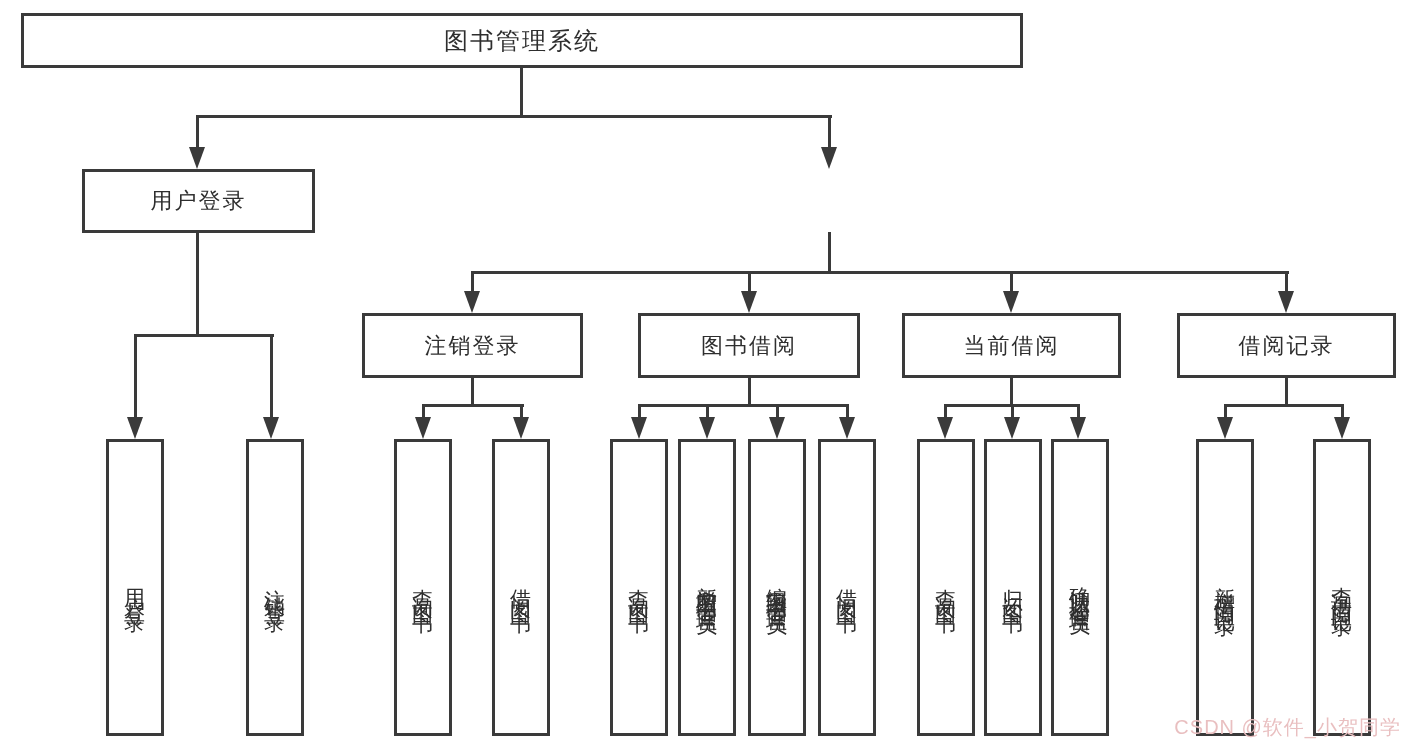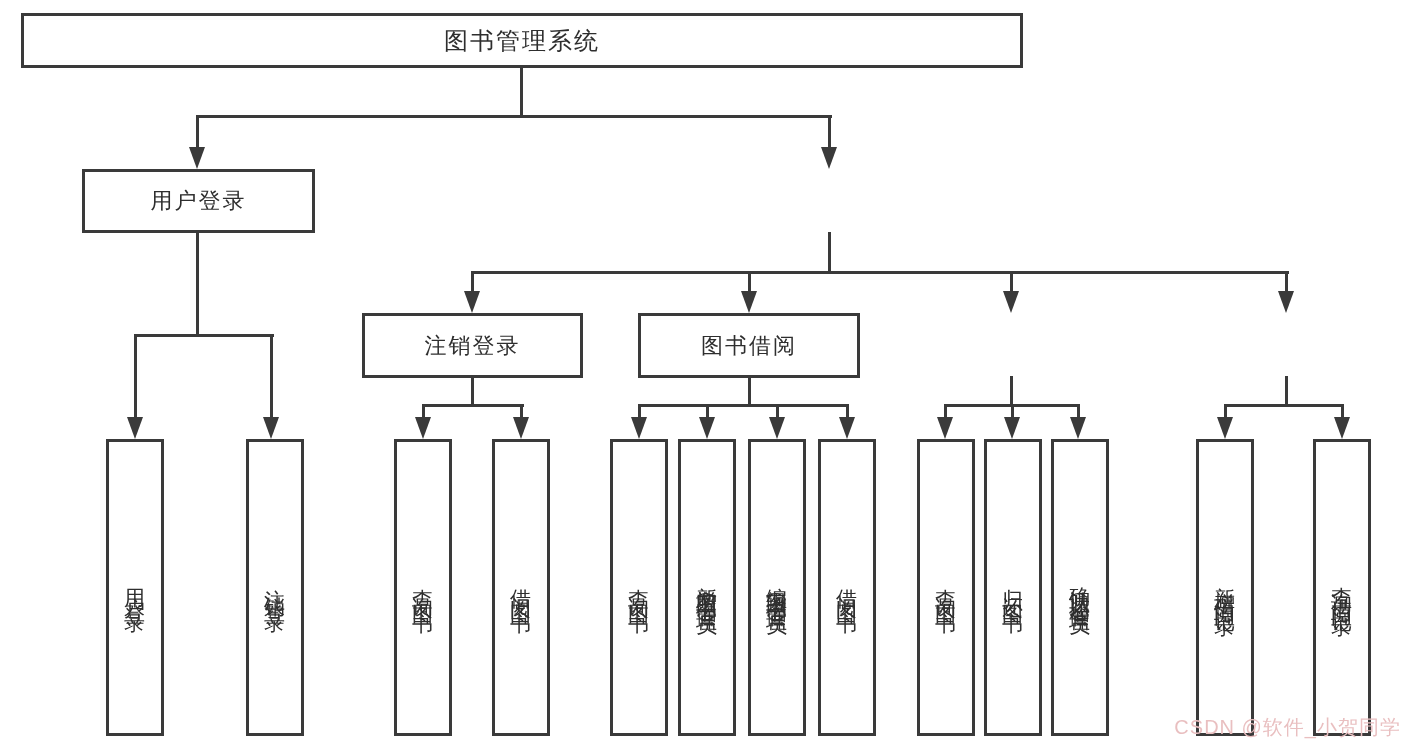--- a/index.html
+++ b/index.html
@@ -105,20 +105,22 @@
   <div class="arrow" style="left:464px; top:291px;"></div>
   <div class="line" style="left:748px; top:271px; width:3px; height:22px;"></div>
   <div class="arrow" style="left:741px; top:291px;"></div>
   <div class="line" style="left:1010px; top:271px; width:3px; height:22px;"></div>
   <div class="arrow" style="left:1003px; top:291px;"></div>
   <div class="line" style="left:1285px; top:271px; width:3px; height:22px;"></div>
   <div class="arrow" style="left:1278px; top:291px;"></div>
 
   <div class="box" style="left:362px; top:313px; width:221px; height:65px;">注销登录</div>
   <div class="box" style="left:638px; top:313px; width:222px; height:65px;">图书借阅</div>
+  <div class="box" style="left:902px; top:313px; width:219px; height:65px;">当前借阅</div>
+  <div class="box" style="left:1177px; top:313px; width:219px; height:65px;">借阅记录</div>
 
   <div class="line" style="left:471px; top:376px; width:3px; height:31px;"></div>
   <div class="line" style="left:422px; top:404px; width:102px; height:3px;"></div>
   <div class="line" style="left:422px; top:404px; width:3px; height:15px;"></div>
   <div class="arrow" style="left:415px; top:417px;"></div>
   <div class="line" style="left:520px; top:404px; width:3px; height:15px;"></div>
   <div class="arrow" style="left:513px; top:417px;"></div>
 
   <div class="line" style="left:748px; top:376px; width:3px; height:31px;"></div>
   <div class="line" style="left:638px; top:404px; width:211px; height:3px;"></div>

